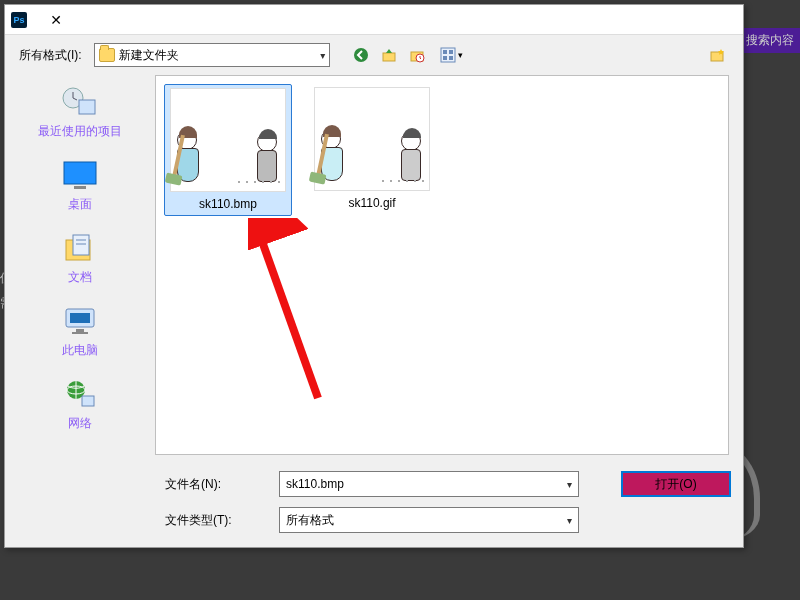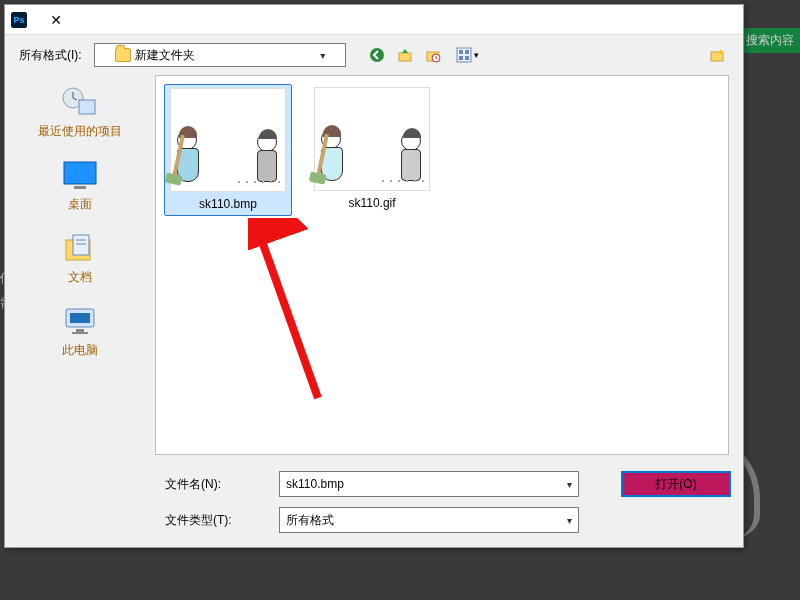--- a/index.html
+++ b/index.html
@@ -13,21 +13,21 @@
     overflow: hidden;
     position: relative;
   }
   .bg-text-right {
     position: absolute;
     right: 0;
     top: 28px;
     color: #ccc;
     font-size: 12px;
     padding: 4px 6px;
-    background: #15803d;
+    background: #4c1d95;
   }
   .bg-text-left {
     position: absolute;
     left: 0;
     top: 270px;
     color: #ccc;
     font-size: 12px;
   }
   .bg-text-left div { margin-bottom: 8px; }
   .bg-circle {
@@ -90,21 +90,21 @@
   }
   .toolbar .lbl { white-space: nowrap; margin-right: 6px; }
   .folder-combo {
     flex: 1;
     max-width: 310px;
     height: 24px;
     background: #fff;
     border: 1px solid #7a7a7a;
     display: flex;
     align-items: center;
-    padding: 0 20px;
+    padding: 0 4px;
     gap: 4px;
   }
   .folder-combo .chev {
     margin-left: auto;
     font-size: 10px;
     color: #333;
   }
   .tb-icons { display:flex; gap:6px; margin-left: 14px; align-items:center; }
   .tb-btn {
     width: 22px; height: 22px;
@@ -135,21 +135,21 @@
     flex-direction: column;
     align-items:center;
     gap: 4px;
     width: 120px;
     text-align:center;
   }
   .place .picon {
     width: 40px; height: 34px;
     display:flex;align-items:center;justify-content:center;
   }
-  .place .plabel { font-size: 12px; color:#a16207; }
+  .place .plabel { font-size: 12px; color:#8b5cf6; }
 
   .filearea {
     flex:1;
     background:#fff;
     border:1px solid #bfbfbf;
     margin: 0 14px 6px 0;
     padding: 8px;
     display:flex;
     align-content: flex-start;
     flex-wrap: wrap;
@@ -330,20 +330,31 @@
       <div class="place">
         <div class="picon">
           <svg width="36" height="32">
               <rect x="4" y="4" width="28" height="18" rx="2" fill="#cfe3fb" stroke="#6a8ab8"></rect>
               <rect x="8" y="8" width="20" height="10" fill="#1e6fb8"></rect>
               <rect x="14" y="24" width="8" height="3" fill="#888"></rect>
               <rect x="10" y="27" width="16" height="2" fill="#888"></rect>
             </svg>
         </div>
         <div class="plabel">此电脑</div>
+      </div>
+      <div class="place">
+        <div class="picon">
+          <svg width="36" height="32">
+              <circle cx="14" cy="12" r="9" fill="#3a9d3a"></circle>
+              <ellipse cx="14" cy="12" rx="9" ry="4" fill="none" stroke="#fff"></ellipse>
+              <path d="M14 3v18M6 8c4 3 12 3 16 0" stroke="#fff" fill="none"></path>
+              <rect x="20" y="18" width="12" height="10" fill="#cfe3fb" stroke="#6a8ab8"></rect>
+            </svg>
+        </div>
+        <div class="plabel">网络</div>
       </div>
     </div>
 
     <div class="filearea">
       <div class="thumb selected">
         <div class="imgbox">
           <div class="illus">
             <div class="girl">
                 <div class="hair"></div>
                 <div class="head"></div>

